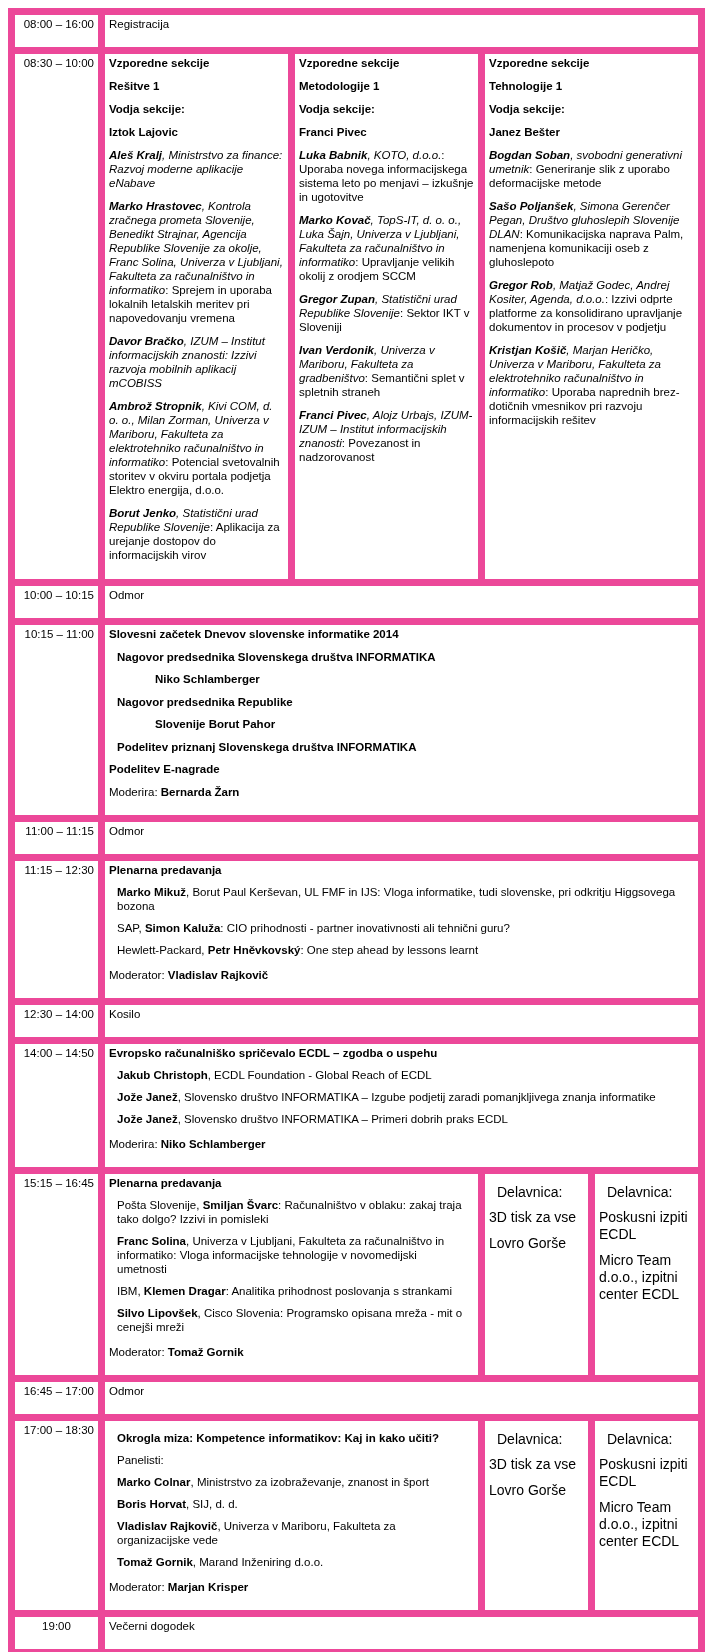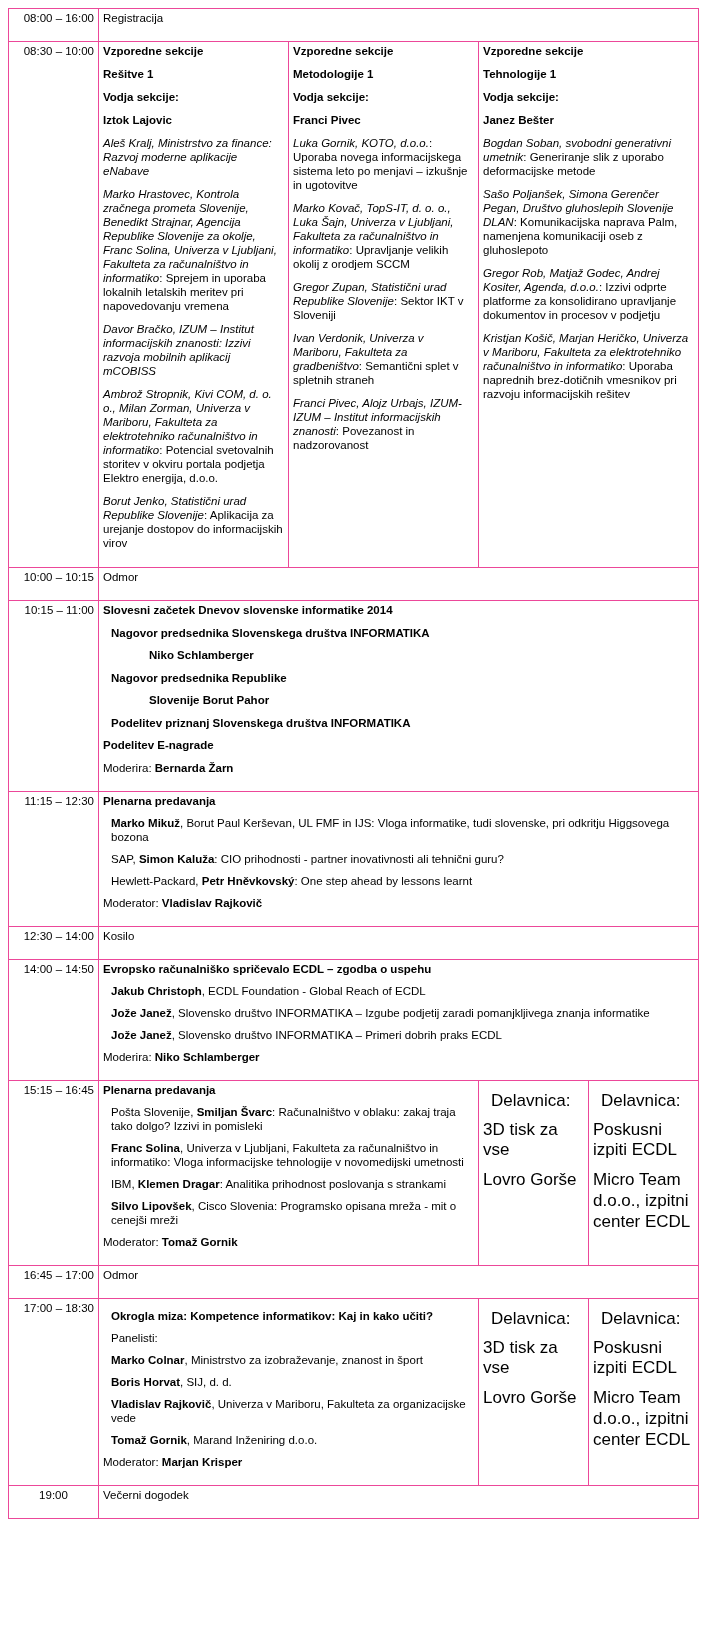--- a/index.html
+++ b/index.html
@@ -14,40 +14,40 @@
     color: #000000;
     -webkit-font-smoothing: antialiased;
   }
   table.sched {
     width: 690px;
     margin: 8px 0 0 8px;
     border-collapse: collapse;
     table-layout: fixed;
   }
   table.sched td {
-    border: 1px solid #ec4899;
+    border: 7px solid #ec4899;
     vertical-align: top;
     padding: 2px 4px 16px 4px;
     line-height: 1.22;
   }
   .tcol { width: 90px; text-align: right; padding-right: 5px; white-space: nowrap; }
   .center { text-align: center; }
   .bold { font-weight: bold; }
   .banner { font-weight: normal; text-align: left; }
   .hdr-sec { font-weight: bold; }
   .it { font-style: italic; }
-  .bi { font-weight: normal; font-style: italic; }
+  .bi { font-weight: bold; font-style: italic; }
   p { margin: 0 0 9px 0; }
   p.last { margin-bottom: 0; }
   .indent { margin-left: 46px; text-indent: 0; }
-  .smallcell { font-size: 17px; }
+  .smallcell { font-size: 14px; }
   .nb { margin: 8px; }
   .spacer8 { height: 9px; }
   .par-title { font-weight: bold; margin: 0 0 2px 0; }
-  .mod { margin: 5px 0 0 0; }
+  .mod { margin: 11px 0 0 0; }
   .sub-cell p { margin: 0 0 9px 0; }
   .sub-cell p.last { margin-bottom: 0; }
 </style>
 </head>
 <body>
 
 <table class="sched">
   <colgroup>
     <col style="width:90px">
     <col style="width:190px">
@@ -75,21 +75,21 @@
       <p><span class="bi">Davor Bračko</span><span class="it">, IZUM  – Institut informacijskih znanosti: Izzivi razvoja mobilnih aplikacij mCOBISS</span></p>
       <p><span class="bi">Ambrož Stropnik</span><span class="it">, Kivi COM, d. o. o.,  Milan Zorman, Univerza v Mariboru, Fakulteta za elektrotehniko računalništvo in informatiko</span><span>: Potencial svetovalnih storitev v okviru portala podjetja Elektro energija, d.o.o.</span></p>
       <p class="last"><span class="bi">Borut Jenko</span><span class="it">, Statistični urad Republike Slovenije</span><span>:  Aplikacija za urejanje dostopov do informacijskih virov</span></p>
     </td>
 
     <td class="sub-cell">
       <p class="nb hdr-sec">Vzporedne sekcije</p>
       <p class="nb hdr-sec">Metodologije 1</p>
       <p class="nb hdr-sec">Vodja sekcije:</p>
       <p class="hdr-sec">Franci Pivec</p>
-      <p><span class="bi">Luka Gornik</span><span class="it">, KOTO, d.o.o.</span><span>: Uporaba novega informacijskega sistema leto po menjavi – izkušnje in ugotovitve</span></p>
+      <p><span class="bi">Luka Babnik</span><span class="it">, KOTO, d.o.o.</span><span>: Uporaba novega informacijskega sistema leto po menjavi – izkušnje in ugotovitve</span></p>
       <p><span class="bi">Marko Kovač</span><span class="it">, TopS-IT, d. o. o., Luka Šajn, Univerza v Ljubljani, Fakulteta za računalništvo in informatiko</span><span>: Upravljanje velikih okolij z orodjem SCCM</span></p>
       <p><span class="bi">Gregor Zupan</span><span class="it">, Statistični urad Republike Slovenije</span><span>: Sektor IKT v Sloveniji</span></p>
       <p><span class="bi">Ivan Verdonik</span><span class="it">, Univerza v Mariboru, Fakulteta za gradbeništvo</span><span>: Semantični splet v spletnih straneh</span></p>
       <p class="last"><span class="bi">Franci Pivec</span><span class="it">, Alojz Urbajs, IZUM-IZUM – Institut informacijskih znanosti</span><span>: Povezanost in nadzorovanost</span></p>
     </td>
 
     <td class="sub-cell" colspan="2">
       <p class="nb hdr-sec">Vzporedne sekcije</p>
       <p class="nb hdr-sec">Tehnologije 1</p>
       <p class="nb hdr-sec">Vodja sekcije:</p>
@@ -113,20 +113,24 @@
       <p class="nb bold">Nagovor predsednika Slovenskega društva INFORMATIKA</p>
       <p class="bold indent">Niko Schlamberger</p>
       <p class="nb bold">Nagovor predsednika Republike</p>
       <p class="bold indent">Slovenije Borut Pahor</p>
       <p class="nb bold">Podelitev priznanj Slovenskega društva INFORMATIKA</p>
       <p class="bold">Podelitev E-nagrade</p>
       <p class="last"><span>Moderira: </span><span class="bold">Bernarda Žarn</span></p>
     </td>
   </tr>
 
+  <tr>
+    <td class="tcol">11:00 – 11:15</td>
+    <td class="banner" colspan="4">Odmor</td>
+  </tr>
 
   <tr>
     <td class="tcol">11:15 – 12:30</td>
     <td colspan="4">
       <p class="par-title">Plenarna predavanja</p>
       <p class="nb indent"><span class="bold">Marko Mikuž</span><span>, Borut Paul Kerševan, UL FMF in IJS: Vloga informatike, tudi slovenske, pri odkritju Higgsovega bozona</span></p>
       <p class="nb indent"><span>SAP, </span><span class="bold">Simon Kaluža</span><span>: CIO prihodnosti - partner inovativnosti ali tehnični guru?</span></p>
       <p class="nb indent"><span>Hewlett-Packard, </span><span class="bold">Petr Hněvkovský</span><span>: One step ahead by lessons learnt</span></p>
       <p class="mod"><span>Moderator: </span><span class="bold">Vladislav Rajkovič</span></p>
     </td>

